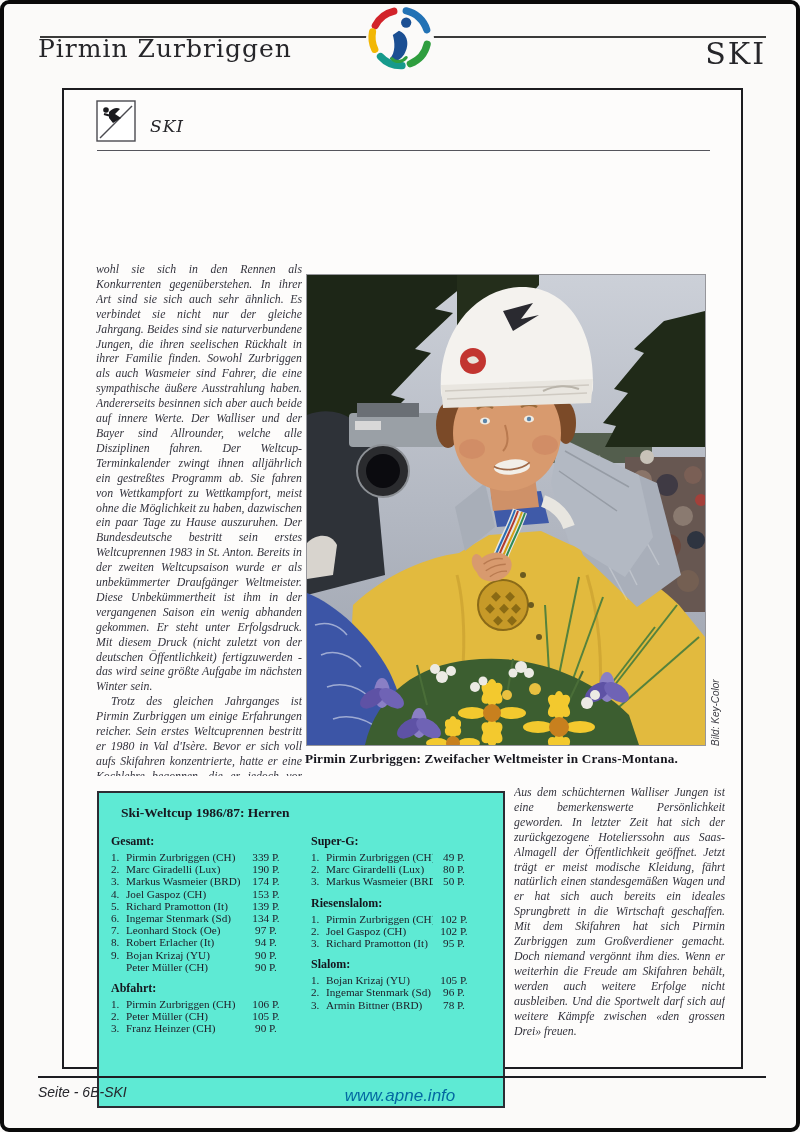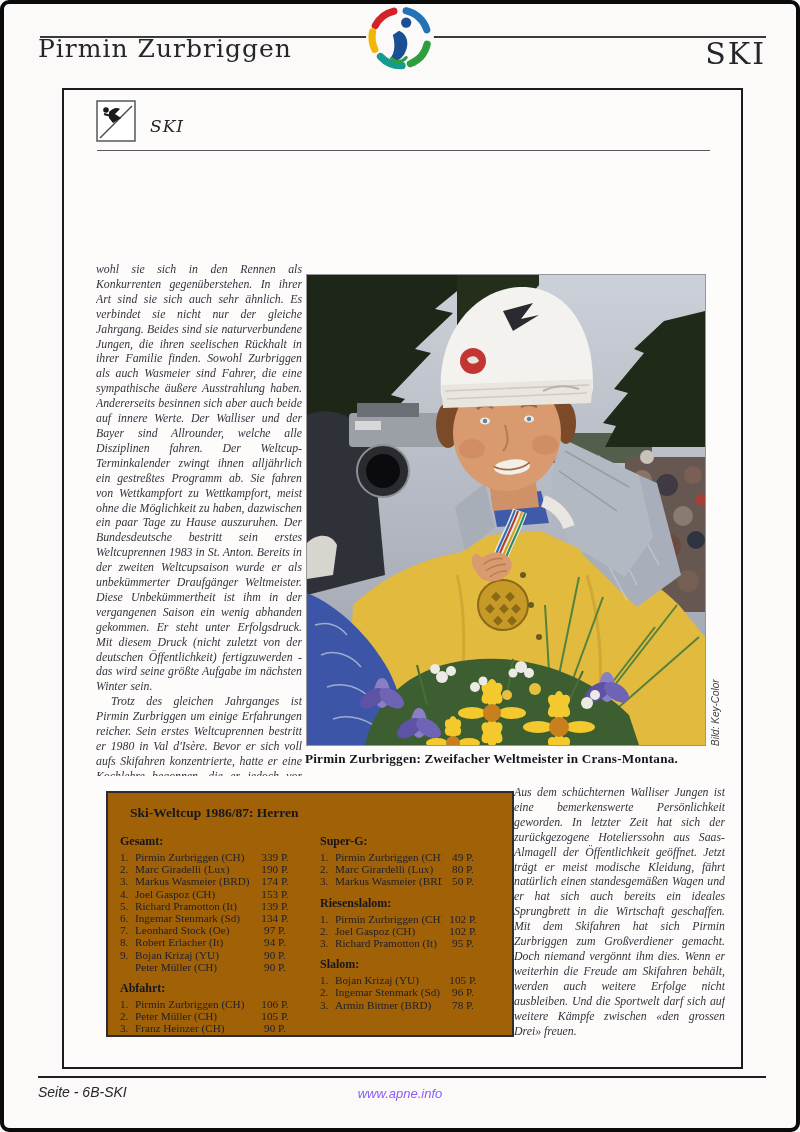--- a/index.html
+++ b/index.html
@@ -31,39 +31,39 @@
   .col-right{left:450px;top:695px;width:211px;height:262px;}
 
   .photo{position:absolute;left:243px;top:185px;width:398px;height:470px;outline:1px solid #96969b;}
   .caption{position:absolute;left:241px;top:661px;width:404px;font-weight:bold;font-size:13.2px;
            color:#15151d;letter-spacing:.2px;}
   .credit{position:absolute;left:646px;top:520px;height:136px;width:15px;
           writing-mode:vertical-rl;transform:rotate(180deg);font-family:"Liberation Sans",sans-serif;
           font-style:italic;font-size:10px;color:#3c3c44;text-align:left;}
 
   
-  .tbox{position:absolute;left:42px;top:701px;width:408px;height:246px;border:2px solid #2c2c33;
-        background:#a16207;box-sizing:border-box;}
+  .tbox{position:absolute;left:33px;top:701px;width:408px;height:317px;border:2px solid #2c2c33;
+        background:#5eead4;box-sizing:border-box;}
   .ttitle{position:absolute;left:22px;top:12px;font-weight:bold;font-size:13.5px;color:#17171f;}
   .tcol{position:absolute;top:39px;font-size:11.2px;color:#20202a;}
   .tcol-0{left:12px;width:176px;}
   .tcol-1{left:212px;width:164px;}
   .tsec{margin-bottom:8px;}
   .thead{font-weight:bold;font-size:12px;margin:2px 0 2px 0;color:#15151d;}
   .trow{display:flex;line-height:12.2px;}
   .trow .pos{width:15px;flex:none;}
   .trow .nm{flex:1;white-space:nowrap;overflow:hidden;}
   .trow .pts{flex:none;min-width:42px;text-align:center;}
 
   
   .fline{position:absolute;left:38px;top:1076px;width:728px;height:2px;background:#1d1d22;}
   .ftext-l{position:absolute;left:38px;top:1084px;font-family:"Liberation Sans",sans-serif;
            font-size:14px;color:#26262c;font-style:italic;}
   .ftext-c{position:absolute;left:300px;top:1086px;width:200px;text-align:center;
-           font-family:"Liberation Sans",sans-serif;font-style:italic;font-size:13px;color:#8b5cf6;}
+           font-family:"Liberation Sans",sans-serif;font-style:italic;font-size:17px;color:#0369a1;}
 </style>
 </head>
 <body>
 
 <div class="screen">
 
   <div class="hline"></div>
   <div class="htitle">Pirmin Zurbriggen</div>
   <div class="htitle-r">SKI</div>
   <div class="logo">

